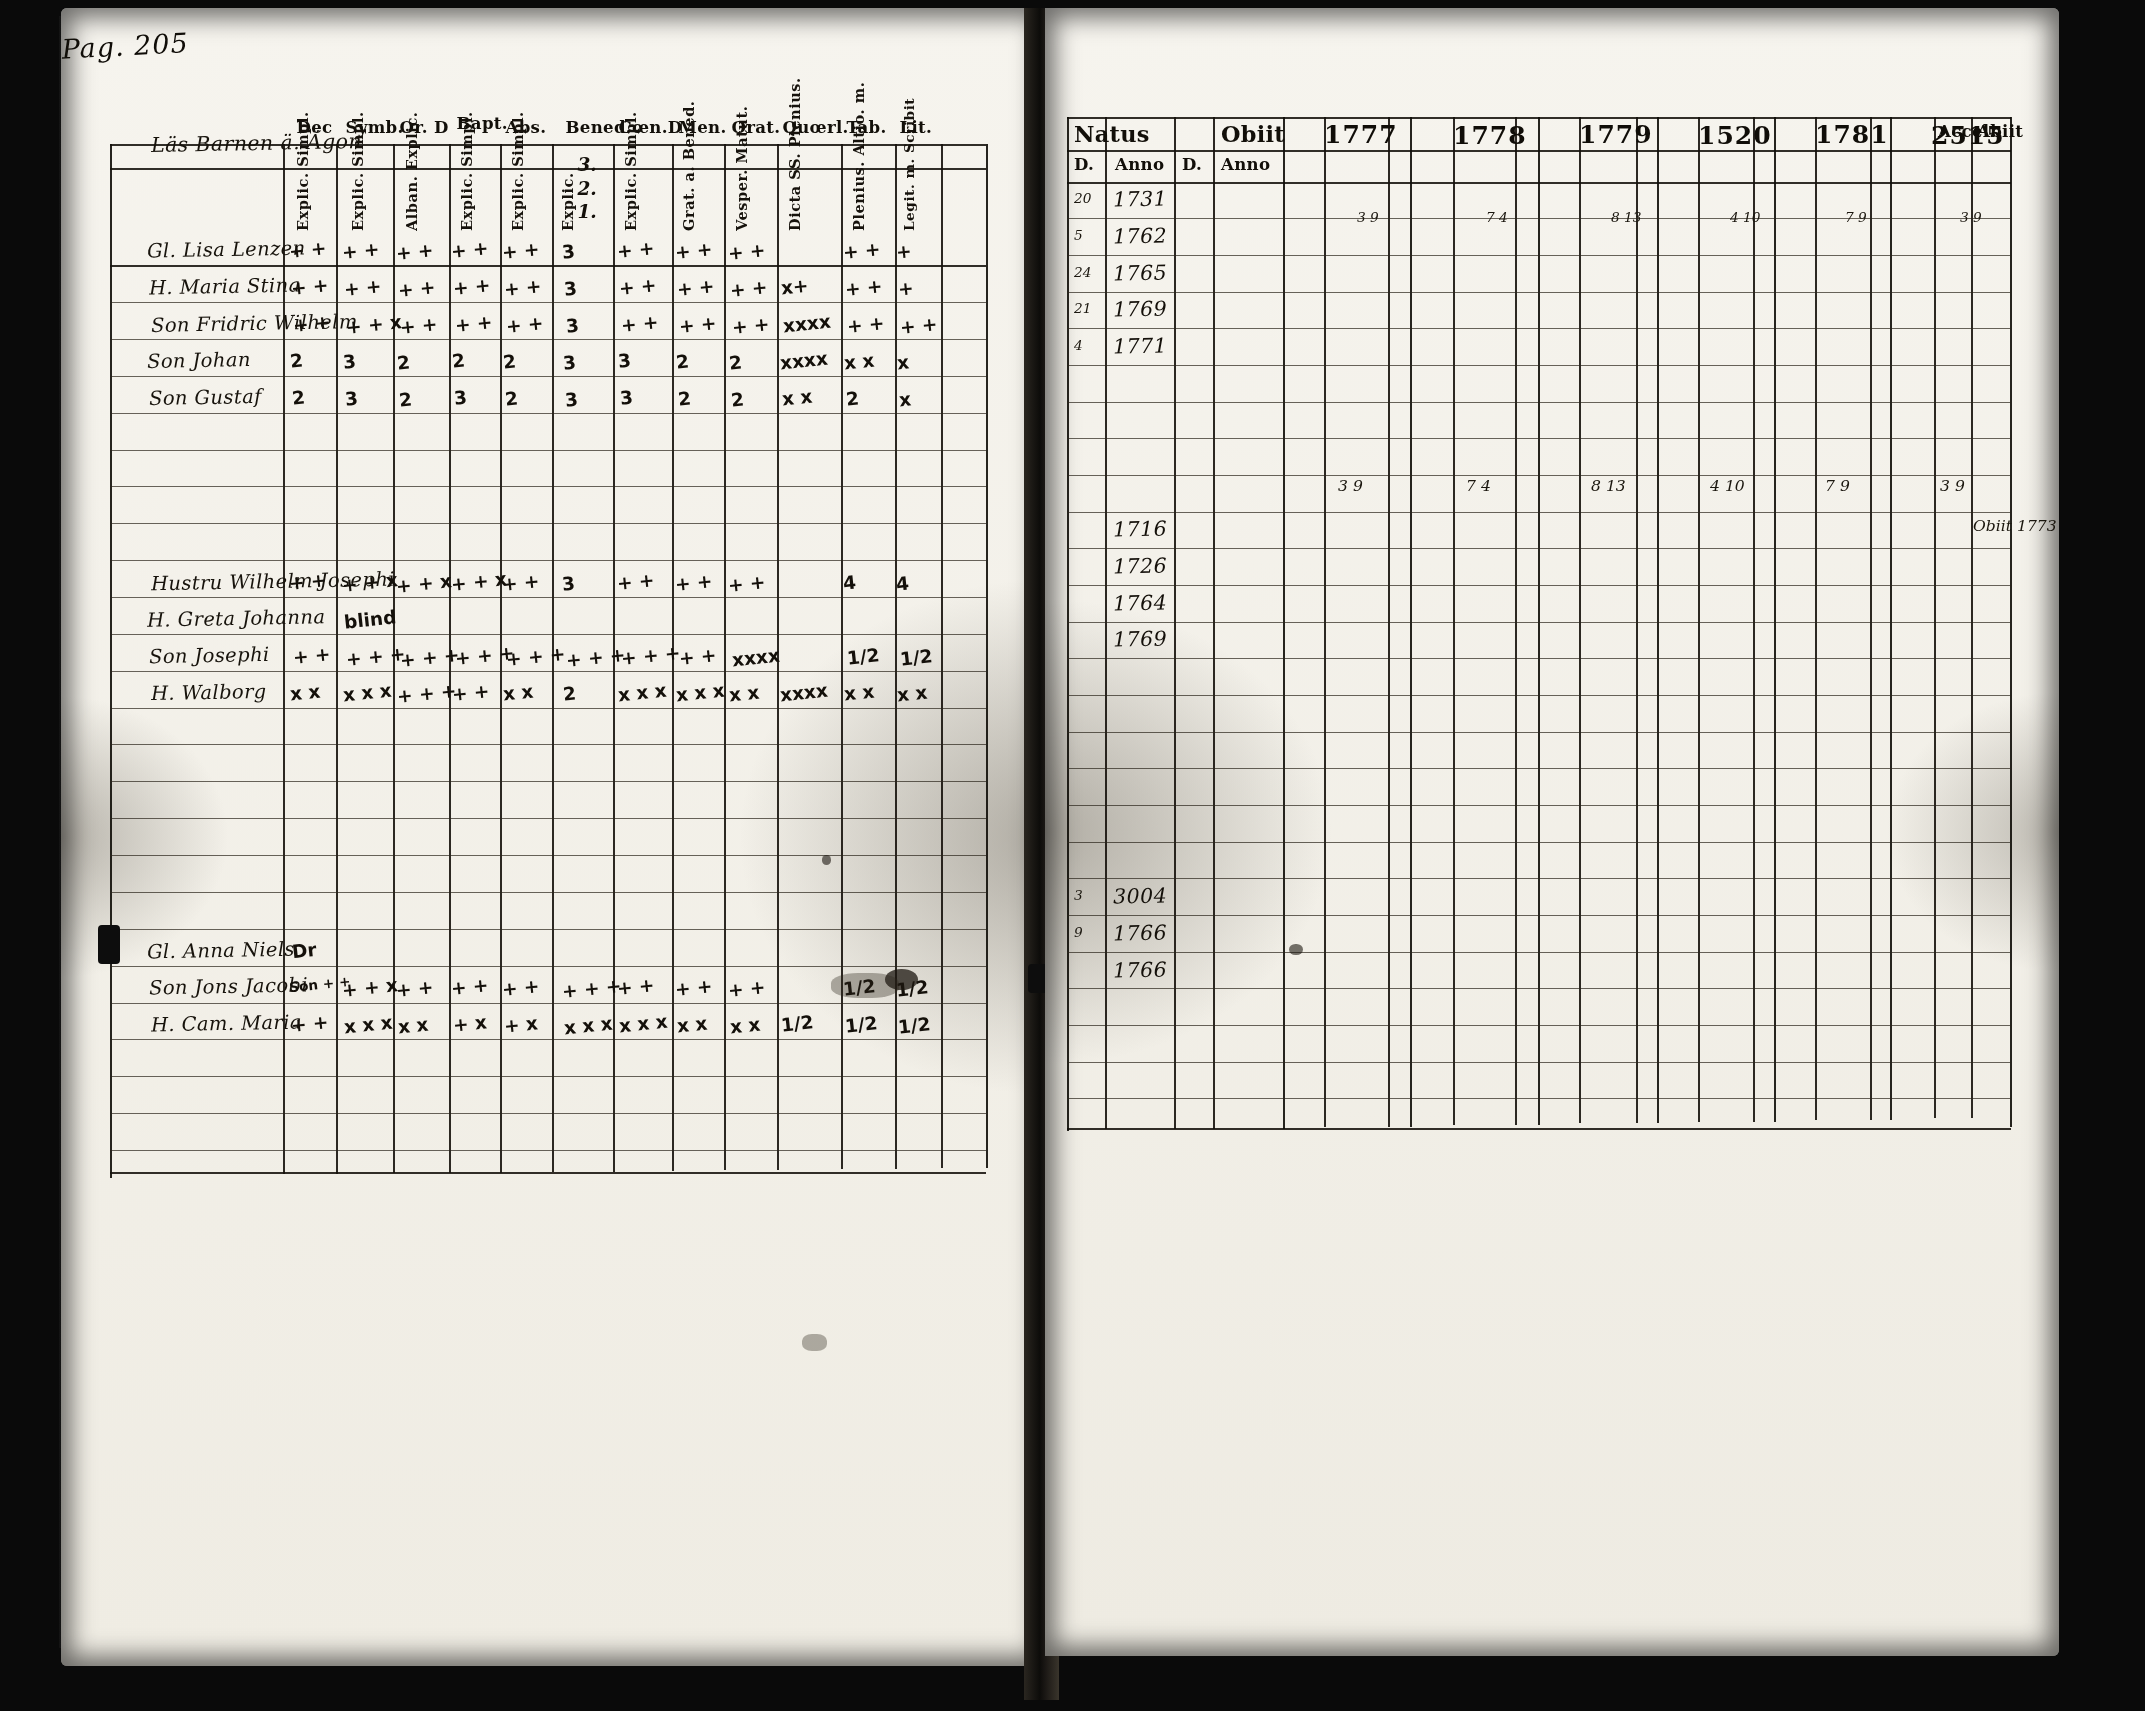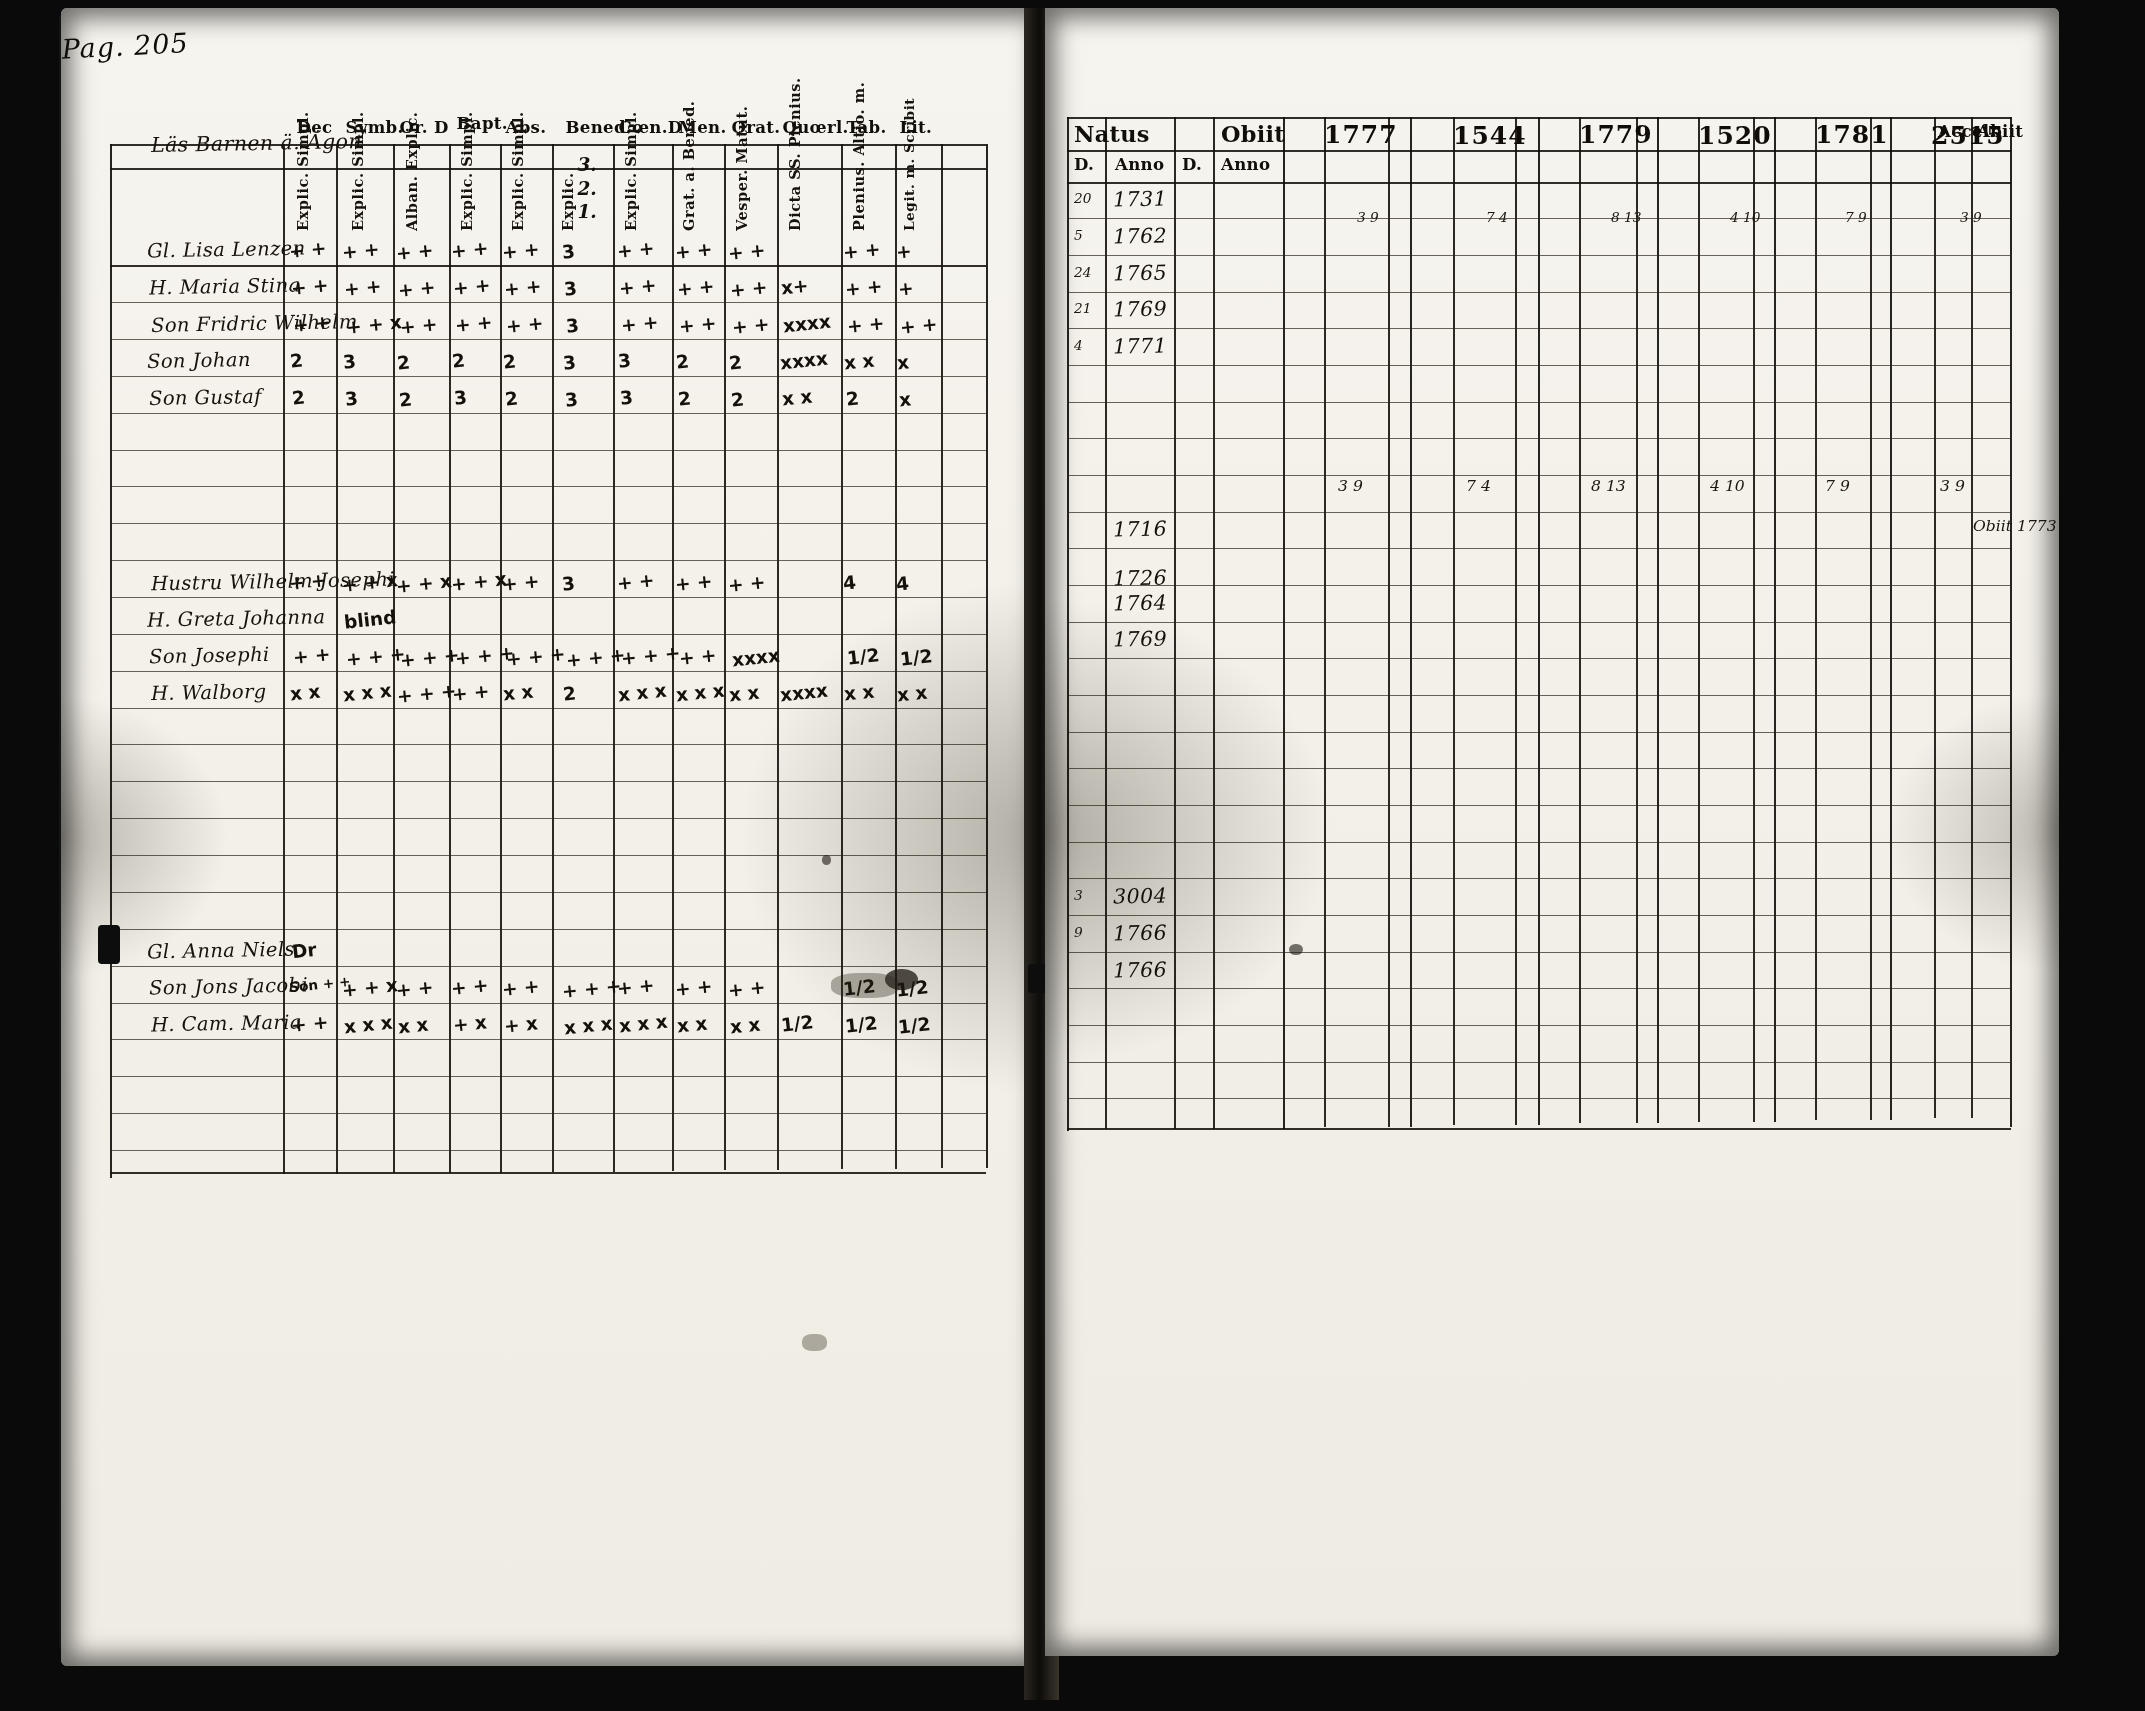--- a/index.html
+++ b/index.html
@@ -361,21 +361,21 @@
         <div class="hdr" style="left:176px;top:113px;font-size:22.4px;">Obiit</div>
         <div class="hdr" style="left:29px;top:146px;font-size:16.6px;">D.</div>
         <div class="hdr" style="left:70px;top:146px;font-size:16.6px;">Anno</div>
         <div class="hdr" style="left:137px;top:146px;font-size:16.6px;">D.</div>
         <div class="hdr" style="left:176px;top:146px;font-size:16.6px;">Anno</div>
         <div class="hdr" style="left:893px;top:113px;font-size:16.6px;">Accel.</div>
         <div class="hdr" style="left:932px;top:113px;font-size:16.6px;">Abiit</div>
 
         <div id="right-years">
             <div class="yrhdr" style="left: 279px; top: 112px;">1777</div>
-            <div class="yrhdr" style="left: 408px; top: 113px;">1544</div>
+            <div class="yrhdr" style="left: 408px; top: 113px;">1778</div>
             <div class="yrhdr" style="left: 534px; top: 112px;">1779</div>
             <div class="yrhdr" style="left: 653px; top: 113px;">1520</div>
             <div class="yrhdr" style="left: 770px; top: 112px;">1781</div>
             <div class="yrhdr" style="left: 886px; top: 113px;">2515</div>
           </div>
         <div class="grid" id="right-rules">
             <div class="hline thin" style="left: 21.5px; top: 210px; width: 944px;"></div>
             <div class="hline thin" style="left: 21.5px; top: 247px; width: 944px;"></div>
             <div class="hline thin" style="left: 21.5px; top: 284px; width: 944px;"></div>
             <div class="hline thin" style="left: 21.5px; top: 320px; width: 944px;"></div>
@@ -406,21 +406,21 @@
             <div class="tiny" style="left: 29px; top: 182px;">20</div>
             <div class="year" style="left: 68px; top: 216px;">1762</div>
             <div class="tiny" style="left: 29px; top: 219px;">5</div>
             <div class="year" style="left: 68px; top: 253px;">1765</div>
             <div class="tiny" style="left: 29px; top: 256px;">24</div>
             <div class="year" style="left: 68px; top: 289px;">1769</div>
             <div class="tiny" style="left: 29px; top: 292px;">21</div>
             <div class="year" style="left: 68px; top: 326px;">1771</div>
             <div class="tiny" style="left: 29px; top: 329px;">4</div>
             <div class="year" style="left: 68px; top: 509px;">1716</div>
-            <div class="year" style="left: 68px; top: 546px; margin-top: 12px;">1726</div>
+            <div class="year" style="left: 68px; top: 546px;">1726</div>
             <div class="year" style="left: 68px; top: 583px;">1764</div>
             <div class="year" style="left: 68px; top: 619px;">1769</div>
             <div class="year" style="left: 68px; top: 876px;">3004</div>
             <div class="tiny" style="left: 29px; top: 879px;">3</div>
             <div class="year" style="left: 68px; top: 913px;">1766</div>
             <div class="tiny" style="left: 29px; top: 916px;">9</div>
             <div class="year" style="left: 68px; top: 950px;">1766</div>
           </div>
         <div id="right-notes">
             <div class="tiny" style="left: 928px; top: 509px; font-size: 15.6px;">Obiit 1773</div>

